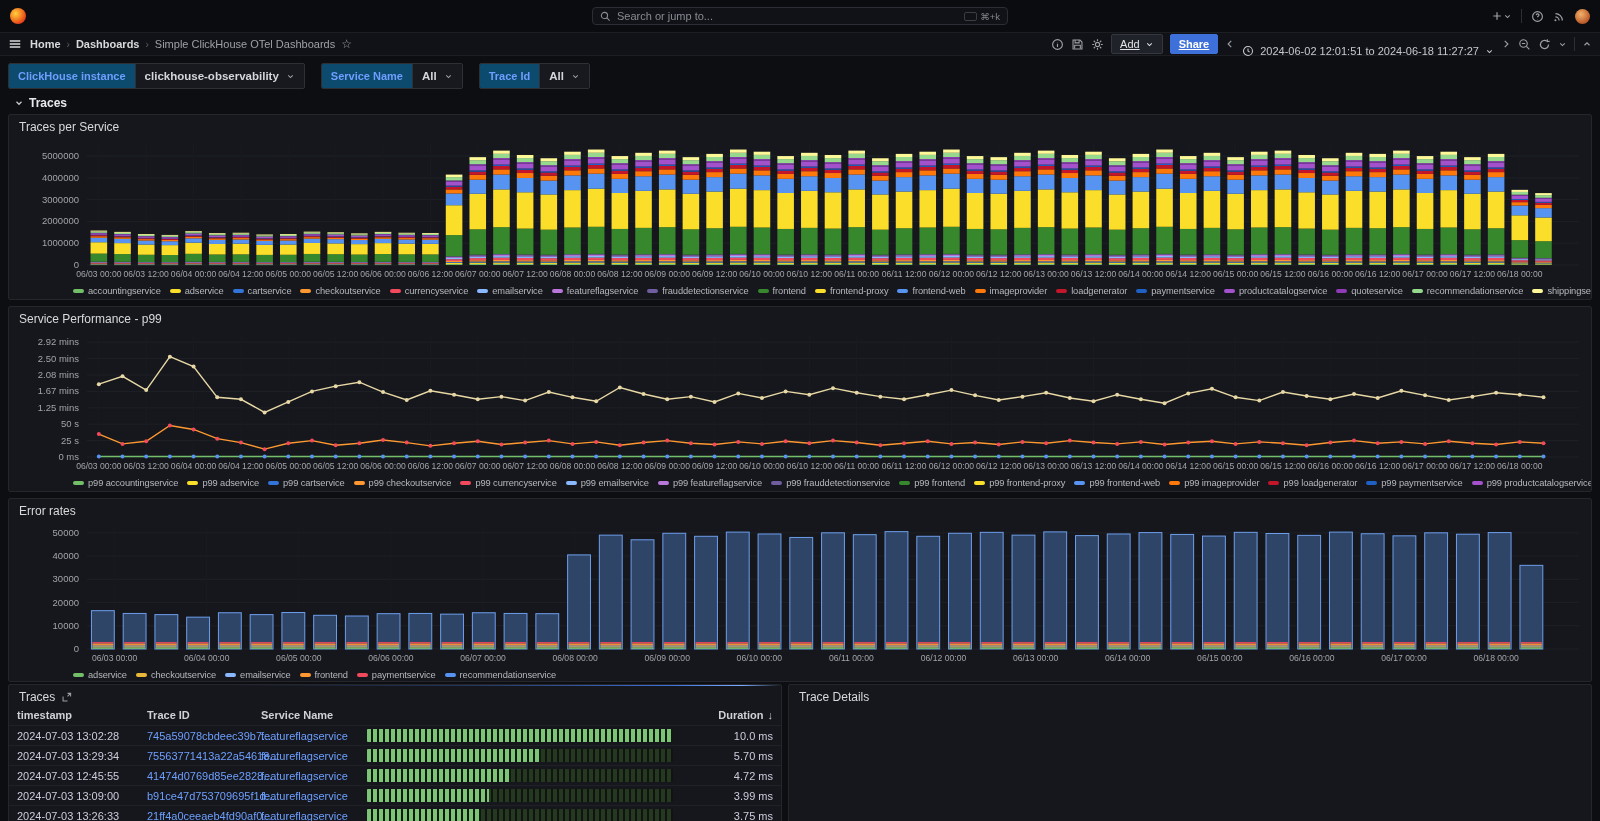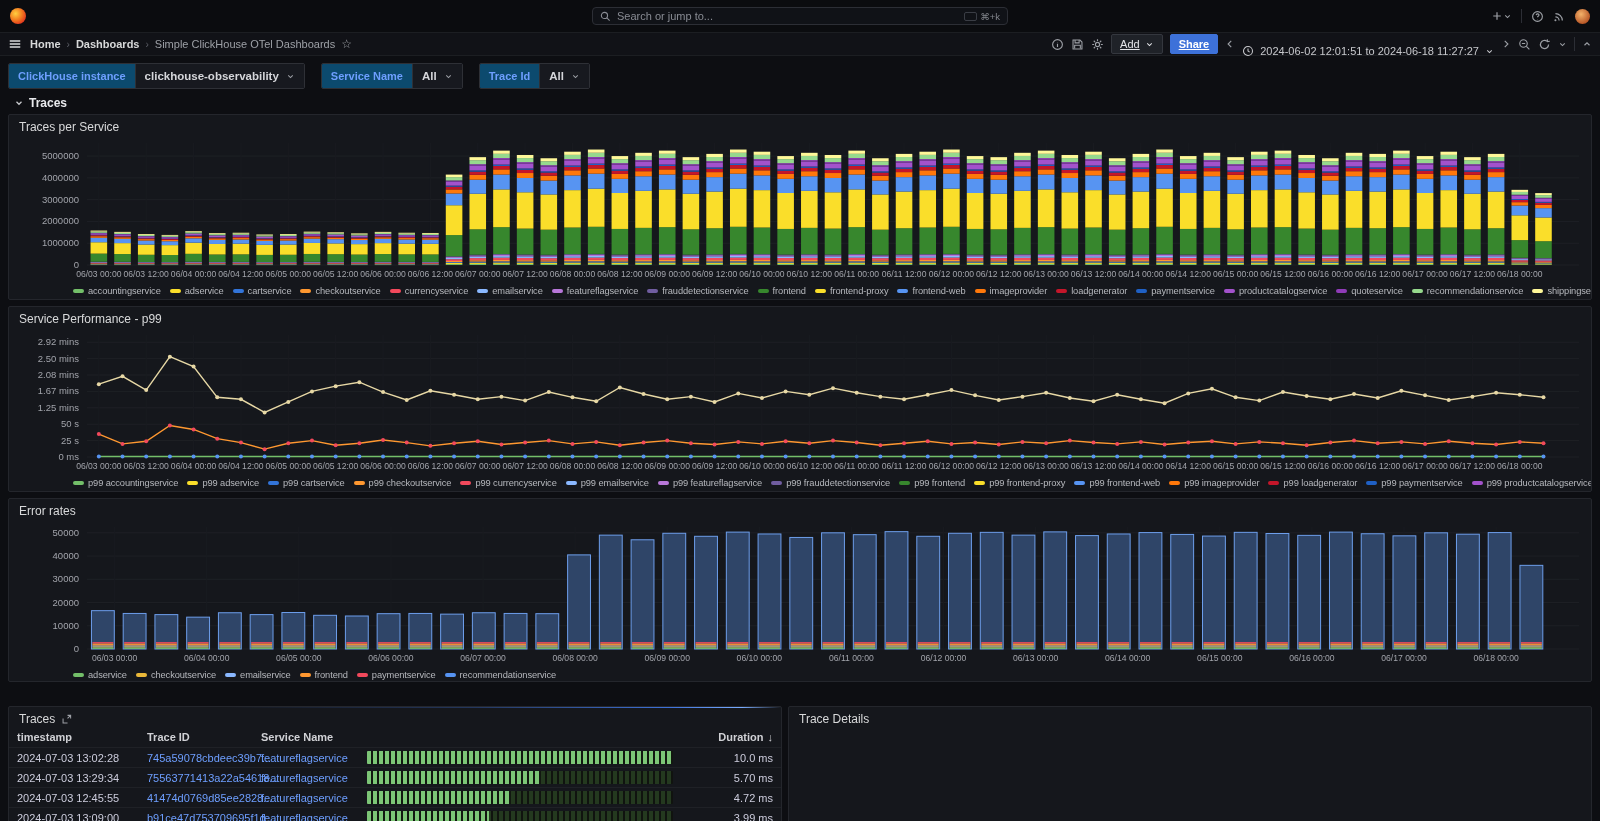--- a/index.html
+++ b/index.html
@@ -39,21 +39,21 @@
     background:#0c4a6e; border-right:1px solid #2e3036; }
   .var-value { display:flex; align-items:center; gap:7px; padding:0 9px; color:#d5d6da; font-size:11.5px;
     font-weight:600; background:#17191f; }
   .section-row { display:flex; align-items:center; gap:5px; padding:1px 8px 4px 6px; color:#e8e9ec; }
   .section-title { font-size:12px; font-weight:700; }
   .content { padding:0 8px; }
   .panel { background:#15171c; border:1px solid #24262c; border-radius:2px; position:relative; }
   .panel-title { font-size:12px; font-weight:500; color:#d8d9da; padding:5px 10px 1px 10px;
     display:flex; align-items:center; gap:6px; }
   .chart-panel { height:186px; margin-bottom:6px; }
-  .chart-panel.p3 { height:184px; margin-bottom:24px; }
+  .chart-panel.p3 { height:184px; margin-bottom:2px; }
   .legend { display:flex; align-items:center; gap:9px; padding:1px 10px 0 64px; white-space:nowrap;
     overflow:hidden; font-size:9.3px; color:#b6b8bd; letter-spacing:-0.1px; }
   .legend .li { display:inline-flex; align-items:center; gap:4px; flex:0 0 auto; }
   .legend .mk { width:11px; height:3.5px; border-radius:2px; display:inline-block; }
   svg text.ax { font-size:9.5px; fill:#a2a4ab; font-family:"Liberation Sans","DejaVu Sans",sans-serif; }
   svg text.axx { font-size:8.6px; }
   .bottom-row { display:flex; gap:6px; height:160px; }
   .traces-panel { width:774px; flex:0 0 auto; overflow:hidden; }
   .details-panel { flex:1; }
   .loadline { position:absolute; top:-1px; left:28%; right:0; height:2px;

